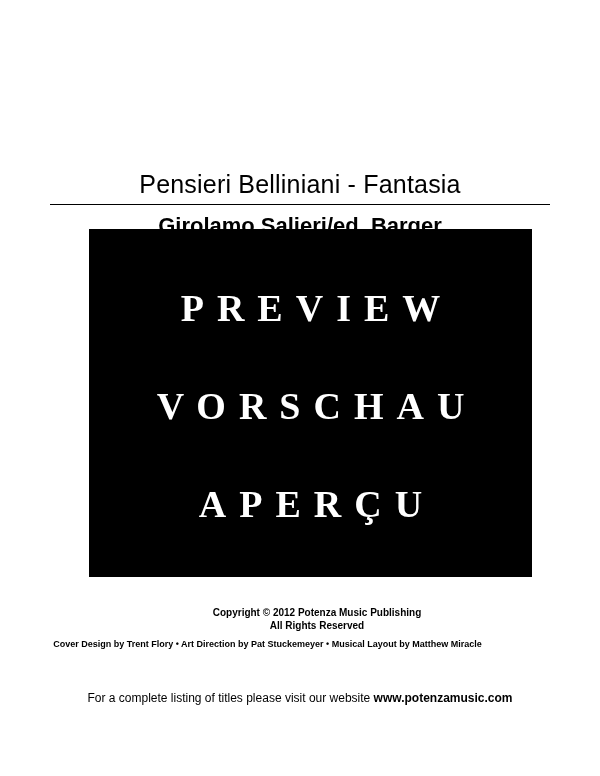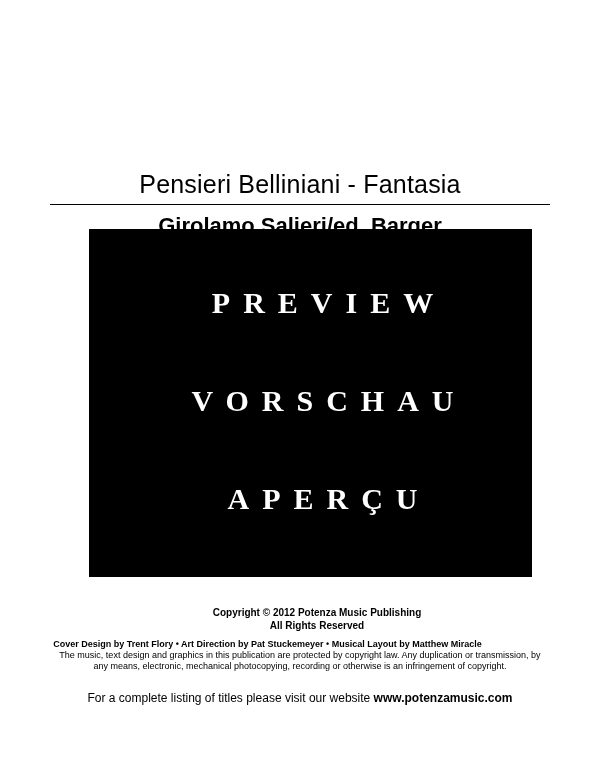--- a/index.html
+++ b/index.html
@@ -69,30 +69,29 @@
     overflow: hidden;
   }
 
   .preview-line {
     position: absolute;
     width: 100%;
     text-align: center;
     color: #ffffff;
     font-family: "Liberation Serif", serif;
     font-weight: 700;
-    font-size: 30px;
+    font-size: 38px;
     letter-spacing: 13px;
     text-indent: 13px;
     
     background-image:
       repeating-linear-gradient(0deg, rgba(0,0,0,0.75) 0px, rgba(0,0,0,0.75) 1px, rgba(0,0,0,0) 1px, rgba(0,0,0,0) 3px),
       repeating-linear-gradient(90deg, rgba(0,0,0,0.35) 0px, rgba(0,0,0,0.35) 1px, rgba(0,0,0,0) 1px, rgba(0,0,0,0) 4px);
     -webkit-background-clip: text;
     background-clip: text;
-    padding-left: 12px;
   }
   .preview-line.l1 { top: 57px; }
   .preview-line.l2 { top: 155px; }
   .preview-line.l3 { top: 253px; }
 
   
   .copyright {
     position: absolute;
     top: 594px;
     left: 0;
@@ -154,19 +153,18 @@
     <div class="preview-line l3">APERÇU</div>
   </div>
 
   <div class="copyright">
     <div>Copyright © 2012 Potenza Music Publishing</div>
     <div>All Rights Reserved</div>
   </div>
 
   <div class="credits">Cover Design by Trent Flory • Art Direction by Pat Stuckemeyer • Musical Layout by Matthew Miracle</div>
 
-  <div class="legal">The music, text design and graphics in this publication are protected by copyright law.  Any duplication or transmission, by any means, electronic, mechanical photocopying, recording or otherwise is an infringement of copyright.</div>
 
   <div class="website-line">
     <span>For a complete listing of titles please visit our website </span><span class="url">www.potenzamusic.com</span>
   </div>
 
 </div>
 
 </body></html>

